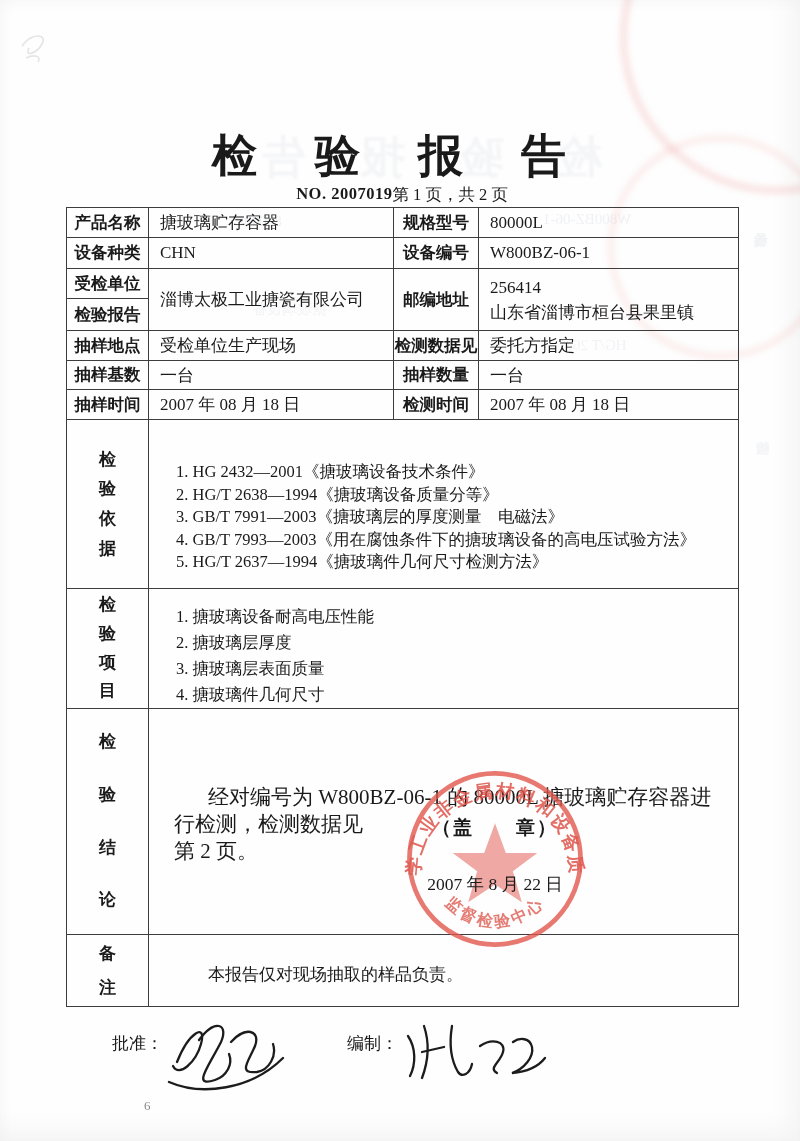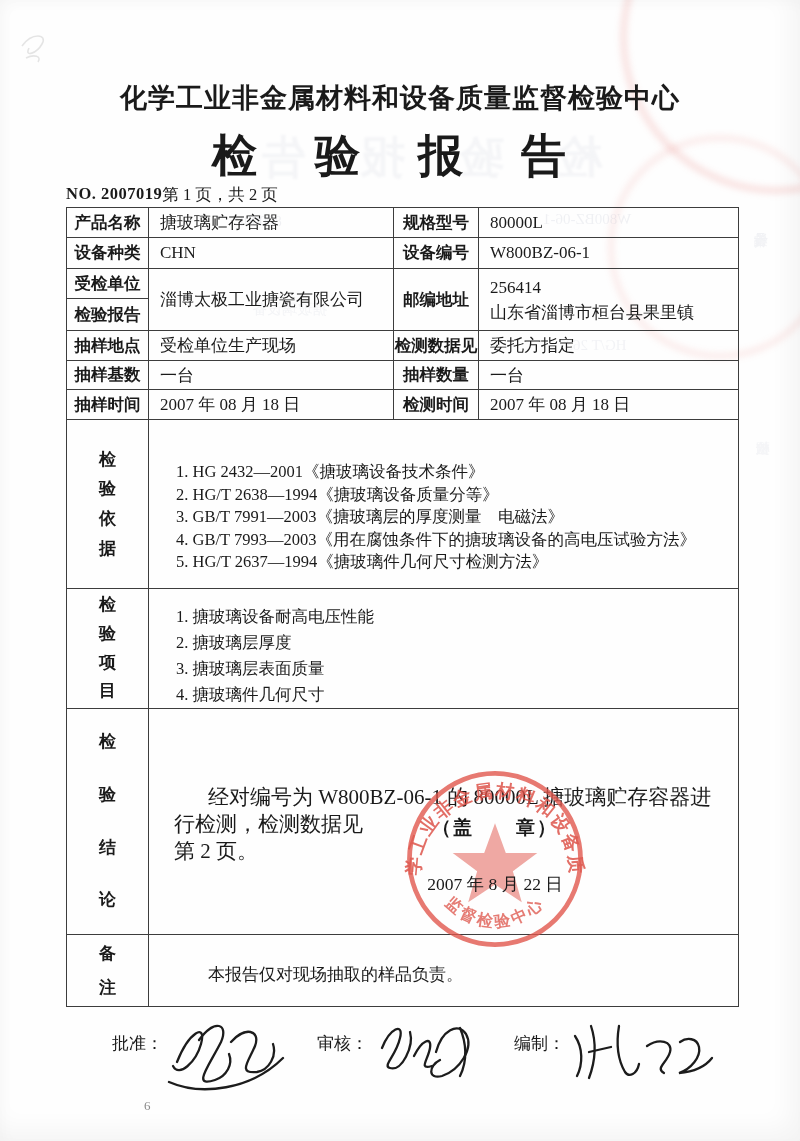--- a/index.html
+++ b/index.html
@@ -16,21 +16,21 @@
   .ghost-text{color:#8a92ac;opacity:.12;transform:scaleX(-1);filter:blur(.6px);font-size:15px;white-space:nowrap;}
   .ghost-title{font-size:44px;font-weight:700;letter-spacing:55px;opacity:.07;transform:scaleX(-1);filter:blur(1.2px);color:#7d86a3;}
   .ghost-vert{writing-mode:vertical-rl;text-orientation:upright;font-size:14px;opacity:.10;}
   .pencil{opacity:.25;}
   
   .org-title{position:absolute;top:80px;left:0;width:100%;text-align:center;
     font-size:27px;font-weight:700;letter-spacing:1px;}
   .report-title{position:absolute;top:126px;left:212px;
     font-size:45px;font-weight:700;letter-spacing:58px;white-space:nowrap;}
   .meta-row{position:absolute;top:184px;left:66px;width:672px;display:flex;
-    justify-content:flex-start;font-size:16.5px;}
+    justify-content:center;font-size:16.5px;}
   .meta-row .no{font-weight:600;letter-spacing:.5px;}
   
   table.report{position:absolute;top:207px;left:66px;width:672px;
     border-collapse:collapse;table-layout:fixed;font-size:17px;}
   table.report th,table.report td{border:1.7px solid #3d3d3d;padding:0;vertical-align:middle;}
   table.report th{font-weight:700;text-align:center;font-size:16.5px;}
   table.report td{padding-left:11px;text-align:left;}
   .h30{height:30px}.h31{height:31px}.h32{height:32px}.h29{height:29px}
   .hbasis{height:169px}.hitems{height:117px}.hconcl{height:226px}.hremark{height:72px}
   .two-line div{line-height:25px;}
@@ -75,21 +75,20 @@
   <div class="ghost ghost-text" style="left:235px;top:213px;">80000L</div>
   <div class="ghost ghost-text" style="left:543px;top:211px;">W800BZ-06-1</div>
   <div class="ghost ghost-text" style="left:252px;top:300px;opacity:.09;">搪玻璃设备</div>
   <div class="ghost ghost-text" style="left:558px;top:337px;opacity:.10;">HG/T 2637</div>
   <div class="ghost ghost-text ghost-vert" style="left:752px;top:222px;">设备编号</div>
   <div class="ghost ghost-text ghost-vert" style="left:754px;top:430px;opacity:.08;">检验依据</div>
   <svg class="ghost pencil" style="left:16px;top:24px;" width="46" height="44" viewBox="0 0 46 44">
     <path d="M6,22 C16,8 32,10 26,20 C21,29 8,34 13,24 M10,34 C18,30 26,32 22,38" stroke="#9a9a9a" stroke-width="1.6" fill="none"></path>
   </svg>
 
-  <div class="org-title">化学工业非金属材料和设备质量监督检验中心</div>
   <div class="report-title">检验报告</div>
   <div class="meta-row">
     <span class="no">NO. 2007019</span>
     <span>第 1 页，共 2 页</span>
   </div>
 
   <table class="report">
     <colgroup>
         <col style="width:82px">
         <col style="width:245px">
@@ -206,29 +205,20 @@
     <div class="sig-group">
       <span class="sig-label">批准：</span>
       <svg class="sig-svg" width="128" height="80" viewBox="0 0 128 80">
         <path class="ink" d="M14,46 C26,16 44,6 38,28 C33,46 16,62 10,50"></path>
         <path class="ink" d="M36,24 C52,2 66,8 58,26 C46,50 28,72 52,64 C64,60 70,48 66,38"></path>
         <path class="ink" d="M68,26 C82,10 98,14 92,30 C86,45 74,58 94,56 C106,54 114,40 110,28"></path>
         <path class="ink" d="M6,66 C38,80 88,74 120,42"></path>
       </svg>
     </div>
     <div class="sp1"></div>
-    <div class="sig-group">
-      <span class="sig-label">审核：</span>
-      <svg class="sig-svg" width="116" height="66" viewBox="0 0 116 66">
-        <path class="ink" d="M14,32 C22,12 36,6 32,22 C28,40 14,50 22,52 C34,56 46,30 42,16"></path>
-        <path class="ink" d="M46,40 C54,24 64,20 62,32 C60,44 50,54 64,50"></path>
-        <path class="ink" d="M68,36 C74,14 90,6 98,18 C106,32 92,54 74,60 C60,64 60,50 72,44"></path>
-        <path class="ink" d="M92,12 C98,26 100,44 92,60"></path>
-      </svg>
-    </div>
     <div class="sp2"></div>
     <div class="sig-group">
       <span class="sig-label">编制：</span>
       <svg class="sig-svg" width="155" height="66" viewBox="0 0 155 66">
         <path class="ink" d="M10,20 C18,32 18,48 12,60"></path>
         <path class="ink" d="M26,10 C32,28 30,46 24,62"></path>
         <path class="ink" d="M24,36 L46,31"></path>
         <path class="ink" d="M54,10 C51,28 53,44 60,56 C64,62 72,58 74,48"></path>
         <path class="ink" d="M82,30 C94,22 108,25 105,36 C102,47 90,52 99,57"></path>
         <path class="ink" d="M115,26 C122,21 132,22 134,31 C136,41 126,53 114,57 C127,56 140,51 147,42"></path>

